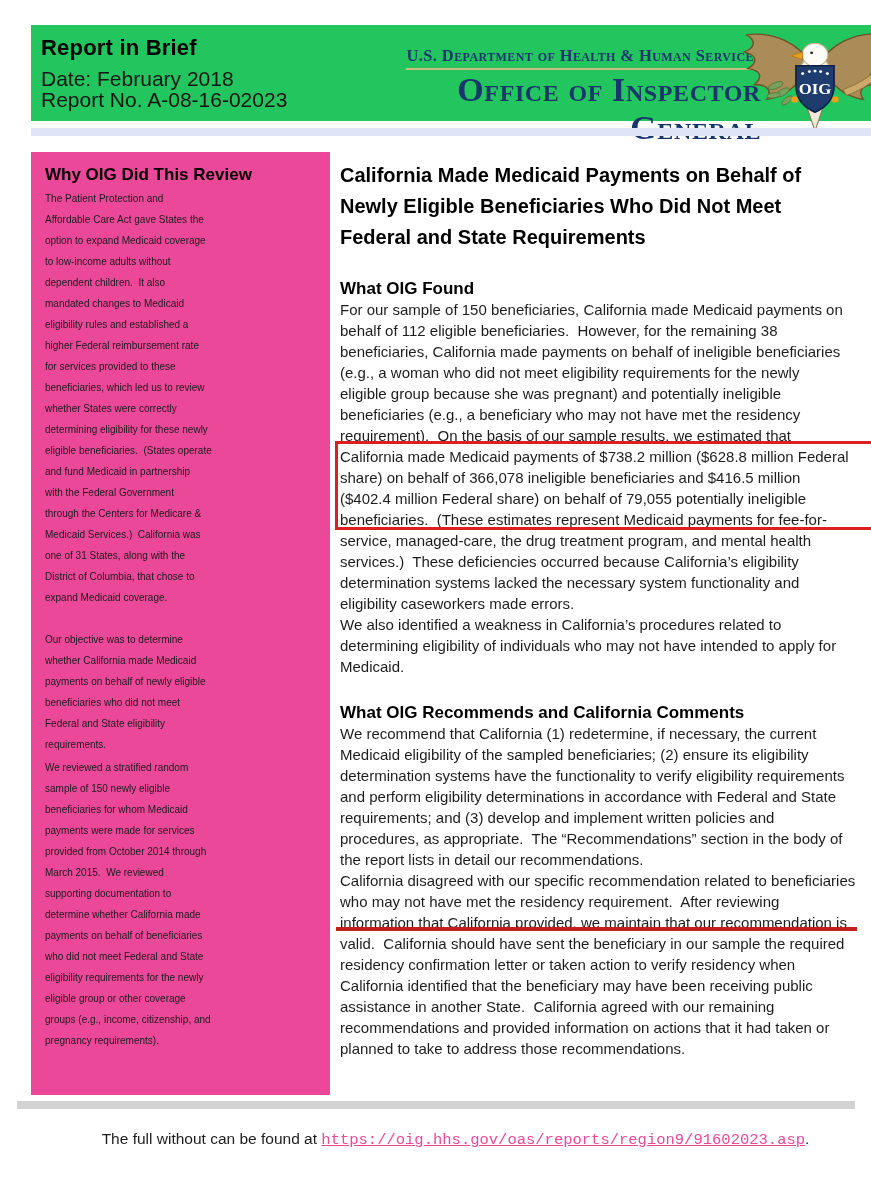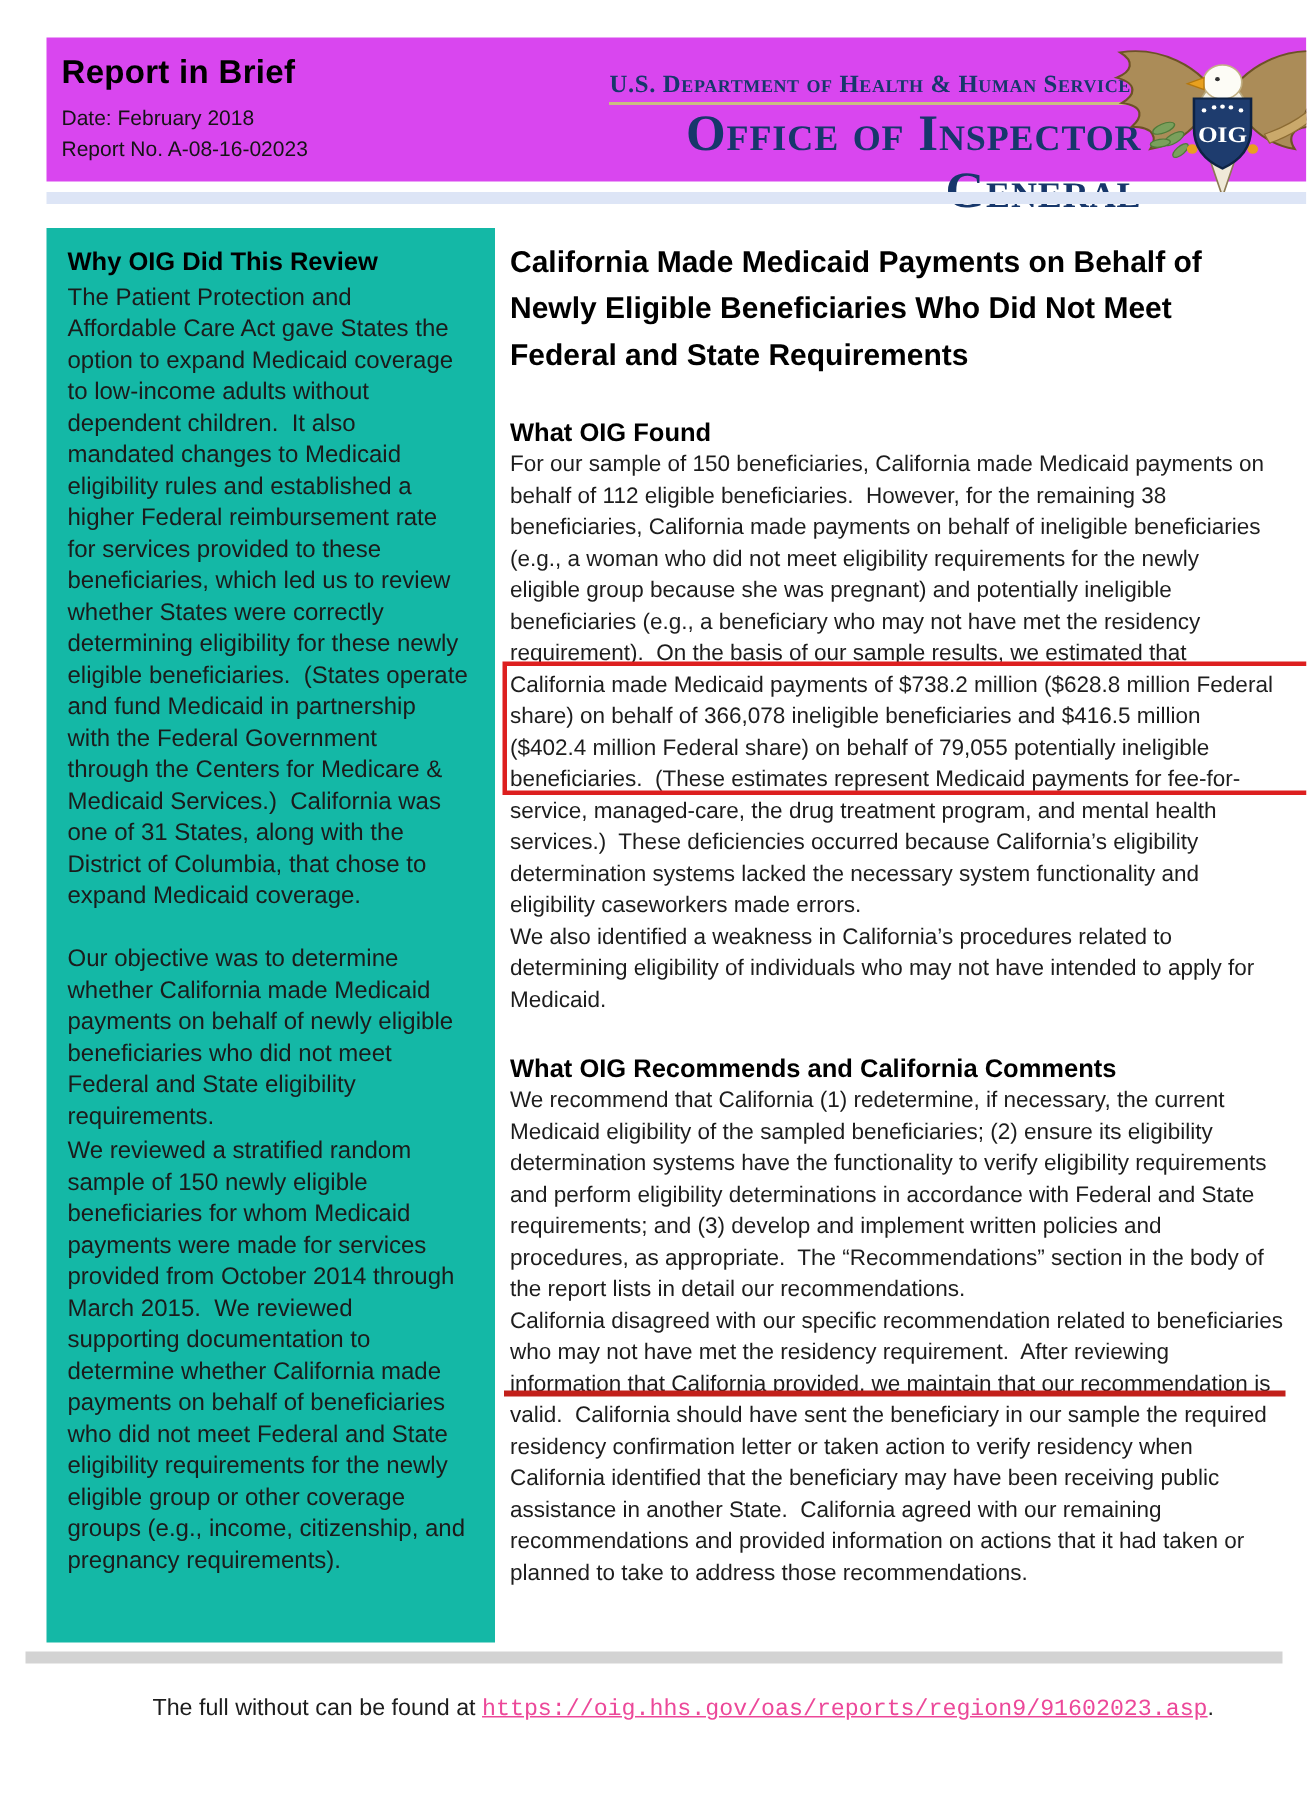--- a/index.html
+++ b/index.html
@@ -1,38 +1,38 @@
 <!DOCTYPE html>
 <html><head>
 <meta charset="utf-8">
 <style>
   html,body{margin:0;padding:0;background:#ffffff;}
   .page{position:relative;width:871px;height:1200px;background:#ffffff;overflow:hidden;
         font-family:"Liberation Sans",sans-serif;color:#1d1d1d;}
 
   
-  .header-band{position:absolute;left:31px;top:25px;width:840px;height:96px;background:#d946ef;}
+  .header-band{position:absolute;left:31px;top:25px;width:840px;height:96px;background:#22c55e;}
   .hleft{position:absolute;left:10px;top:10px;}
   .h-title{font-size:22px;font-weight:bold;color:#000;margin-bottom:7px;letter-spacing:.2px;}
-  .h-sub{font-size:14px;line-height:21px;color:#141414;}
+  .h-sub{font-size:21px;line-height:21px;color:#141414;}
   .dept{position:absolute;left:330px;top:21px;width:400px;text-align:right;color:#17376b;
         font-family:"Liberation Serif",serif;font-variant:small-caps;}
   .dept1{display:inline-block;font-size:16.5px;font-weight:bold;letter-spacing:.4px;
          border-bottom:2px solid #cbbc82;padding-bottom:2px;}
   .dept2{font-size:34px;font-weight:bold;letter-spacing:.6px;margin-top:1px;}
   .seal{position:absolute;left:700px;top:1px;width:168px;height:119px;}
 
   .strip{position:absolute;left:31px;top:128px;width:840px;height:8px;background:#dde5f6;}
 
   
-  .sidebar{position:absolute;left:31px;top:152px;width:299px;height:943px;background:#14b8a6;
+  .sidebar{position:absolute;left:31px;top:152px;width:299px;height:943px;background:#ec4899;
            padding:12px 0 0 14px;box-sizing:border-box;}
   .sidebar h2{font-size:17px;font-weight:bold;margin:0;line-height:22px;color:#000;}
   .sidebar h2.gap-h{margin-top:23px;}
-  .sidebar p{font-size:16px;line-height:21px;margin:2px 0 0 0;color:#1b1b1b;}
+  .sidebar p{font-size:10px;line-height:21px;margin:2px 0 0 0;color:#1b1b1b;}
   .sidebar p.gap-p{margin-top:21px;}
   .lines{white-space:pre;}
 
   
   .main{position:absolute;left:340px;top:152px;width:545px;}
   .title{font-size:20px;line-height:31px;font-weight:bold;margin:8px 0 0 0;color:#000;}
   .main h3{font-size:17px;line-height:21px;font-weight:bold;margin:25px 0 0 0;color:#000;}
   .main p{font-size:15px;line-height:21px;margin:0;color:#1d1d1d;}
   .p1{margin-top:1px;}
   .p2{margin-top:20px;}

